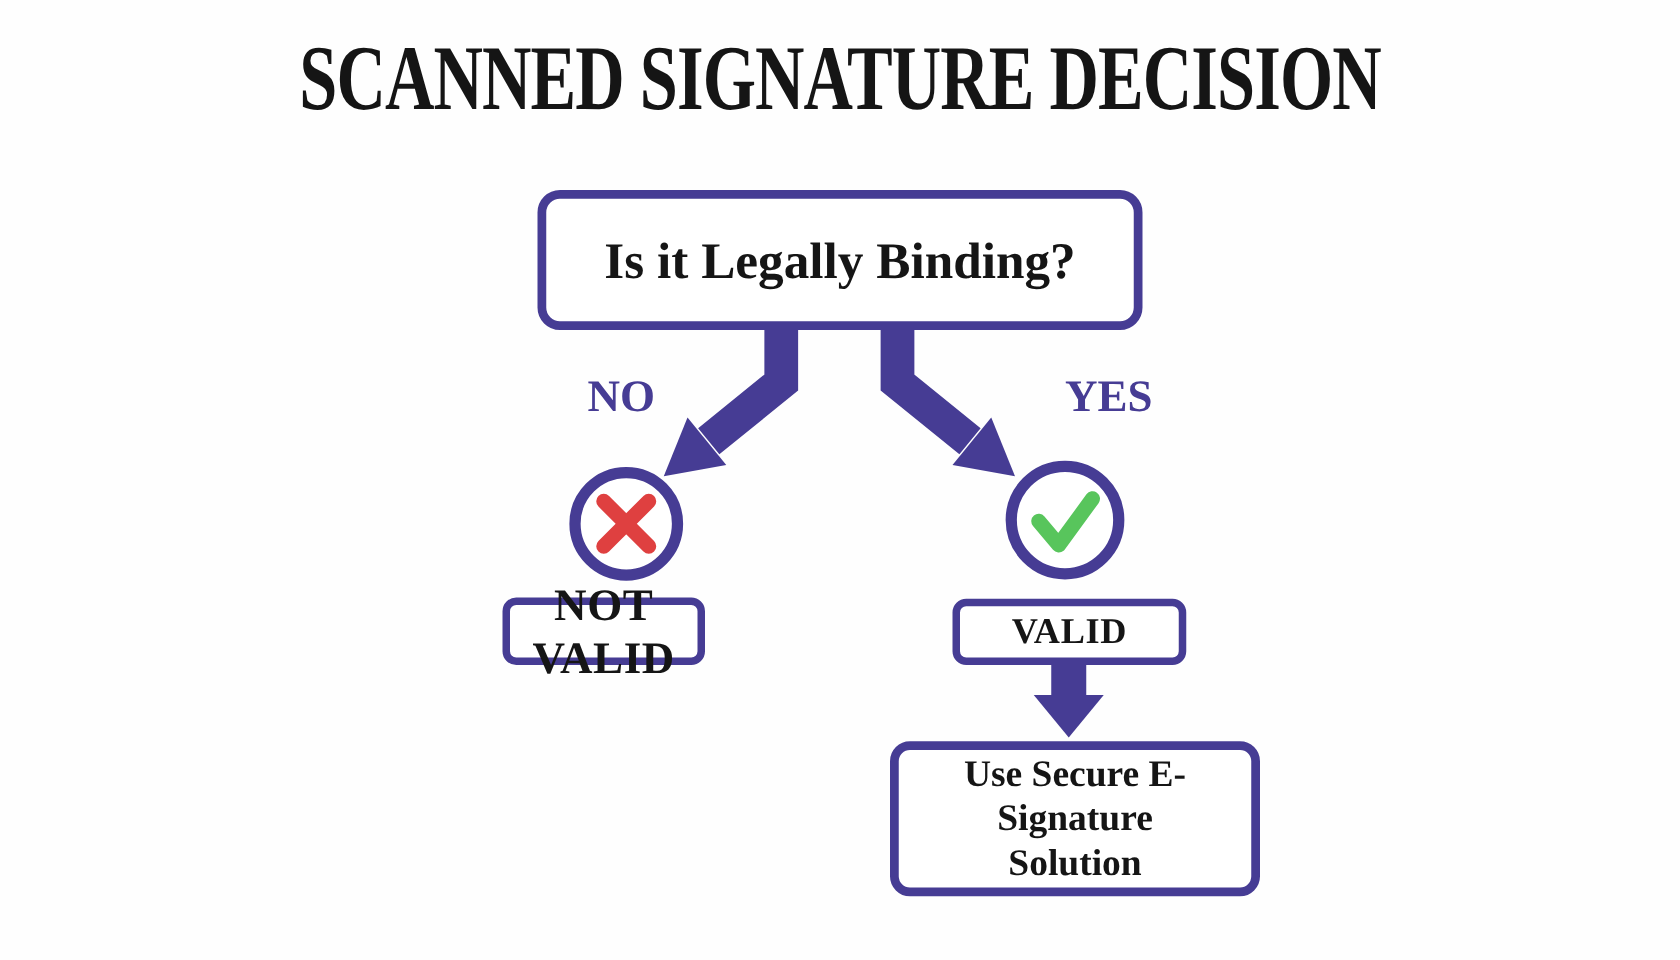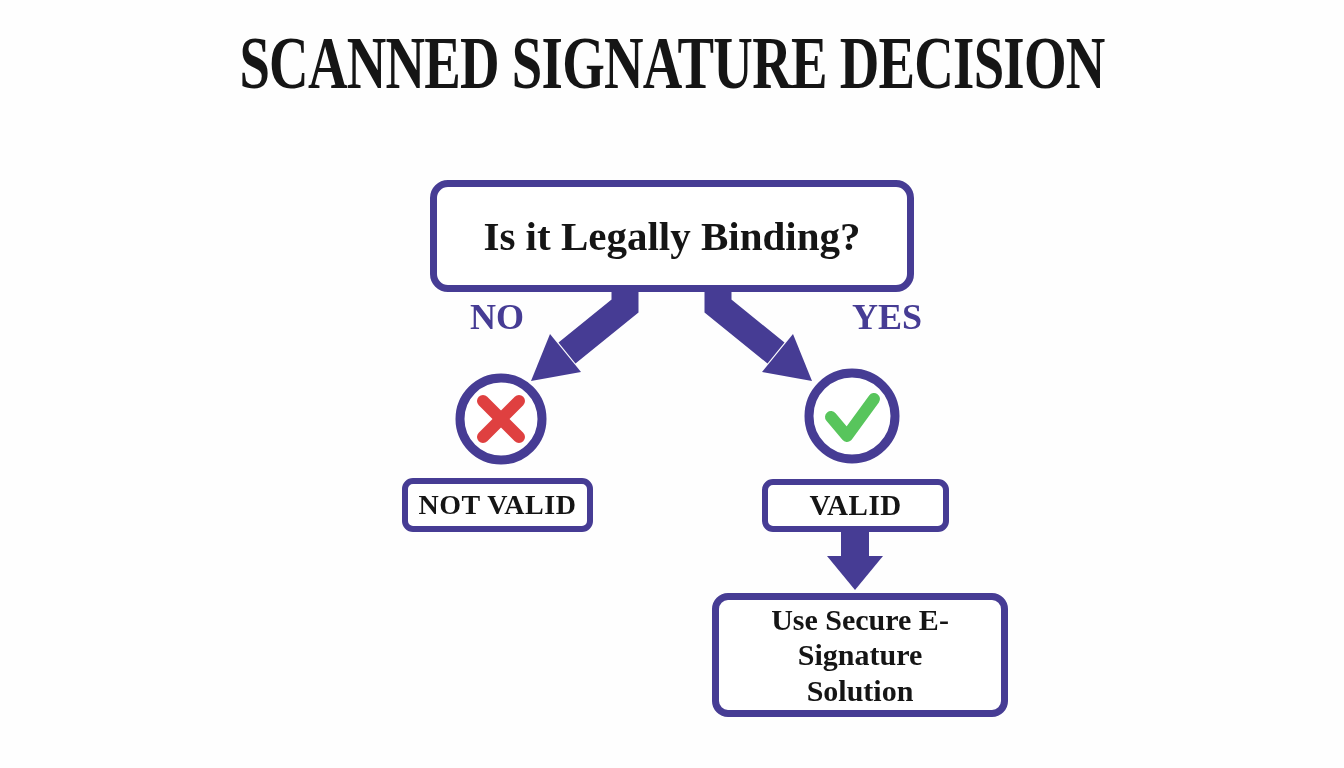--- a/index.html
+++ b/index.html
@@ -79,30 +79,29 @@
     font-weight: bold;
   }
   .question-box {
     left: 430px;
     top: 152px;
     width: 484px;
     height: 112px;
     border-width: 7px;
     border-radius: 18px;
     font-size: 41px;
-    margin-top: 28px;
   }
   .not-valid-box {
     left: 402px;
     top: 478px;
-    width: 191px;
+    width: 162px;
     height: 54px;
     border-width: 6px;
     border-radius: 11px;
-    font-size: 28px;
+    font-size: 36px;
     letter-spacing: 0.5px;
   }
   .valid-box {
     left: 762px;
     top: 479px;
     width: 187px;
     height: 53px;
     border-width: 6px;
     border-radius: 11px;
     font-size: 29px;

